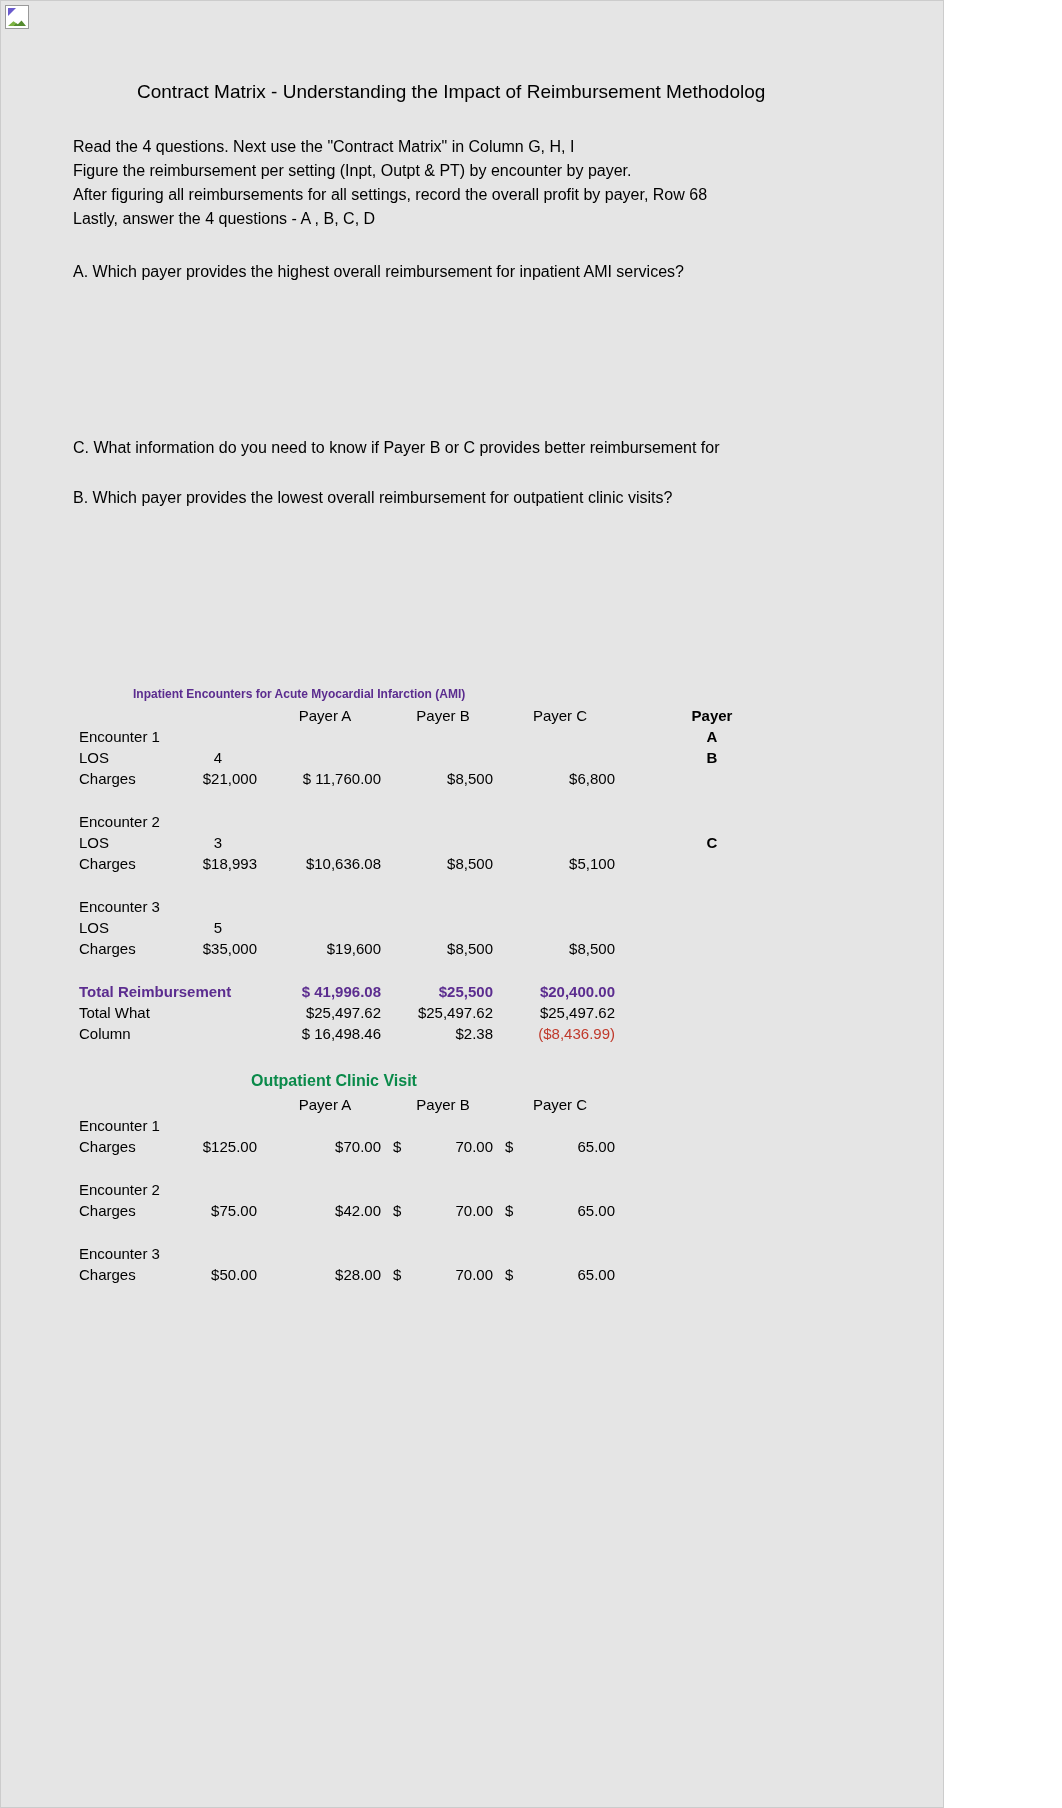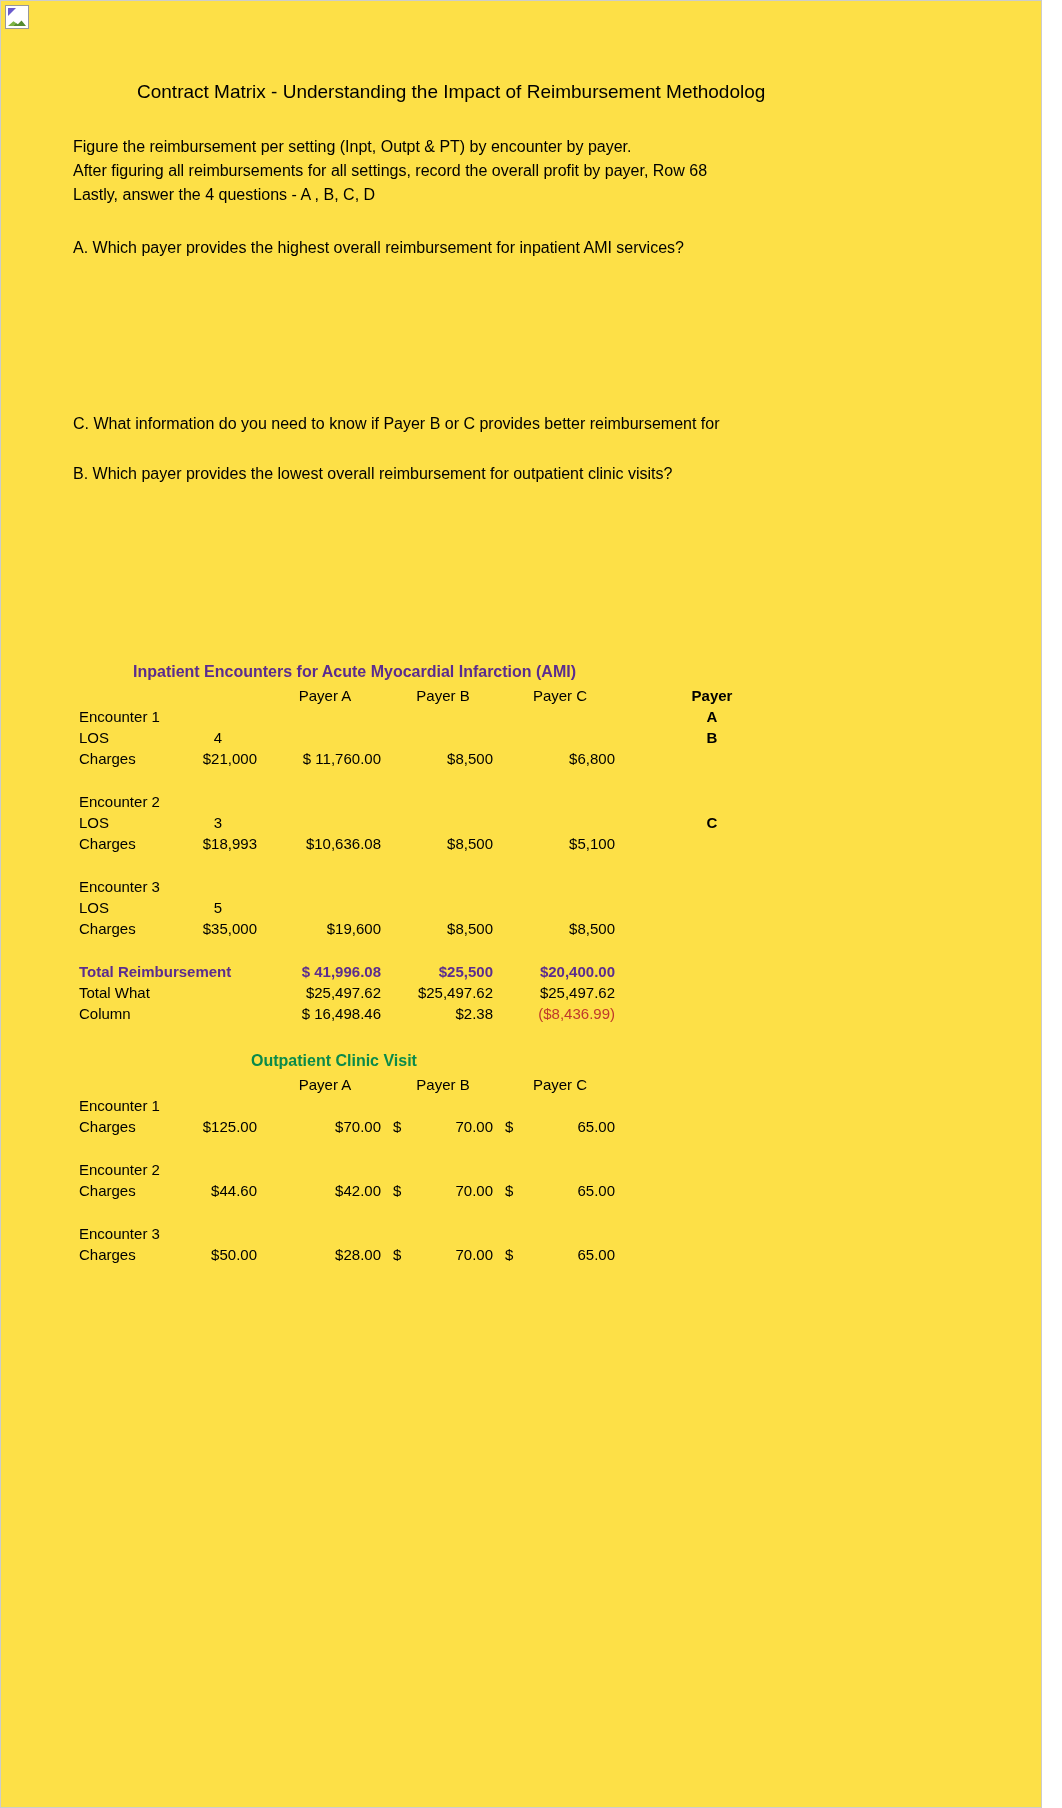--- a/index.html
+++ b/index.html
@@ -2,26 +2,26 @@
 <html><head>
 <meta charset="utf-8">
 <style>
   body {
     margin: 0;
     padding: 0;
     font-family: Arial, Helvetica, sans-serif;
     background: #fff;
   }
   .page {
-    width: 1042px;
+    width: 944px;
     height: 1808px;
     border: 1px solid #ccc;
     box-sizing: border-box;
     position: relative;
-    background: #fde047;
+    background: #e5e5e5;
     text-decoration: underline;
   }
   .broken-img {
     position: absolute;
     top: 4px;
     left: 4px;
     width: 22px;
     height: 22px;
     border: 1px solid #999;
     background: #fff;
@@ -63,21 +63,21 @@
     font-size: 16px;
     color: #000;
     margin-top: 32px;
     margin-bottom: 0;
   }
   .gap-big { height: 126px; }
   .gap-big2 { height: 120px; }
   .section-purple {
     color: #5b2c8f;
     font-weight: bold;
-    font-size: 16px;
+    font-size: 12px;
     margin-top: 60px;
     margin-left: 60px;
   }
   .section-green {
     color: #0a8a4a;
     font-weight: bold;
     font-size: 16px;
     margin-top: 28px;
     margin-left: 178px;
   }
@@ -109,20 +109,21 @@
 </head>
 <body>
 
 <div class="page">
   <div class="broken-img"></div>
 
   <div class="content">
 
     <div class="title">Contract Matrix - Understanding the Impact of Reimbursement Methodolog</div>
 
+    <div class="instr">Read the 4 questions.    Next use the "Contract Matrix" in Column G, H, I</div>
     <div class="instr">Figure the reimbursement per setting (Inpt, Outpt &amp; PT) by encounter by payer.</div>
     <div class="instr">After figuring all reimbursements for all settings, record the overall profit by payer, Row 68</div>
     <div class="instr">Lastly, answer the 4 questions - A , B, C, D</div>
 
     <div class="q">A.  Which payer provides the highest overall reimbursement for inpatient AMI services?</div>
     <div class="gap-big"></div>
     <div class="q">C.  What information do you need to know if Payer B or C provides better reimbursement for</div>
     <div class="q">B.  Which payer provides the lowest overall reimbursement for outpatient clinic visits?</div>
     <div class="gap-big2"></div>
 
@@ -274,21 +275,21 @@
             <td colspan="5"></td>
           </tr>
       <tr>
         <td class="col-label" colspan="2">Encounter 2</td>
         <td></td>
             <td></td>
             <td></td>
       </tr>
       <tr>
         <td class="col-label">Charges</td>
-        <td class="col-val">$44.60</td>
+        <td class="col-val">$75.00</td>
         <td class="col-pa">$42.00</td>
         <td class="col-pb">
               <span class="ds-s">$</span>
               <span class="ds-v">70.00</span>
             </td>
         <td class="col-pc">
               <span class="ds-s">$</span>
               <span class="ds-v">65.00</span>
             </td>
       </tr>

